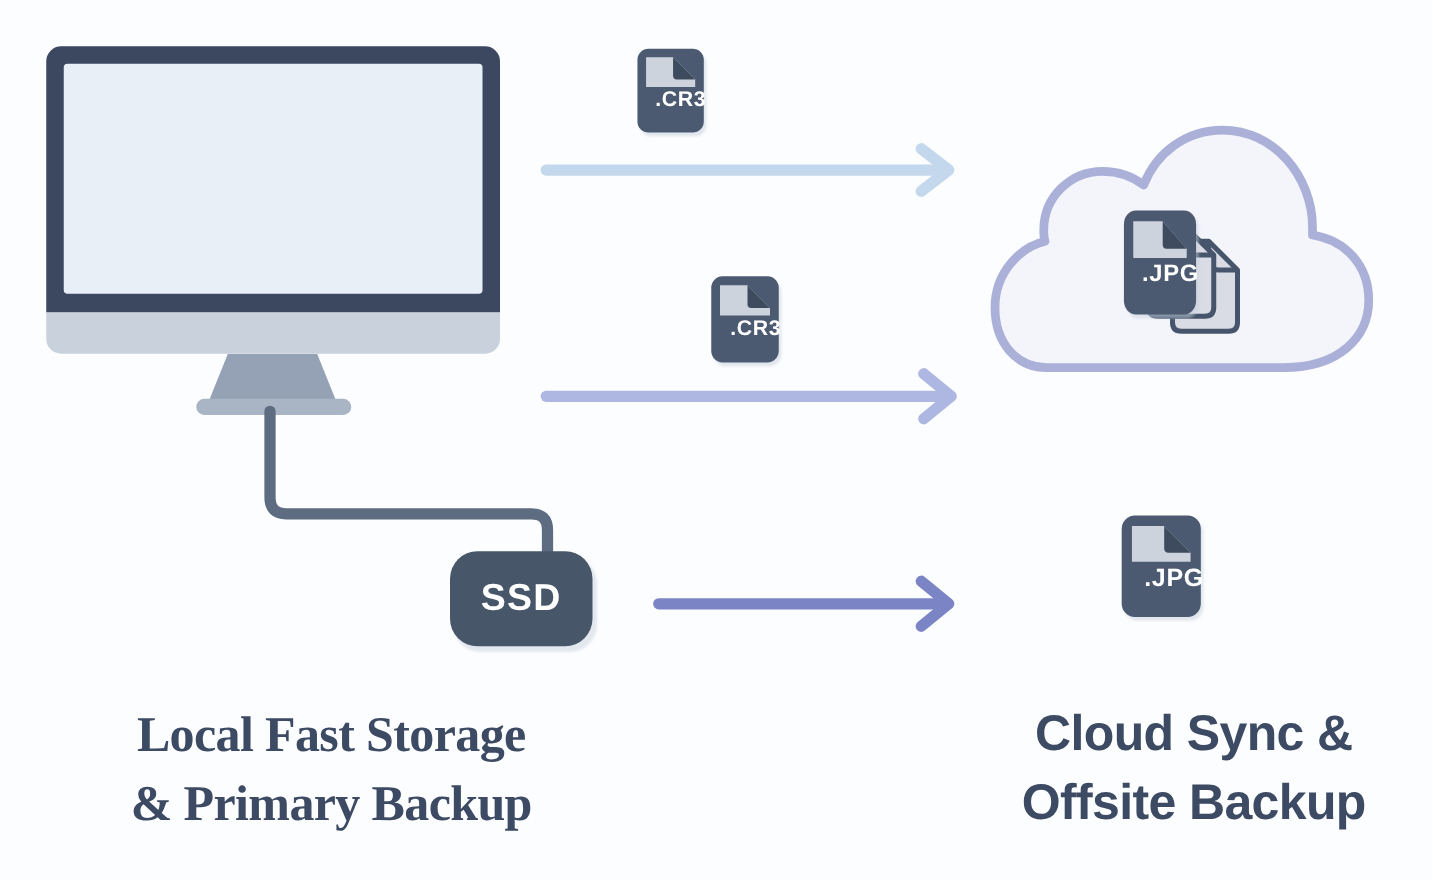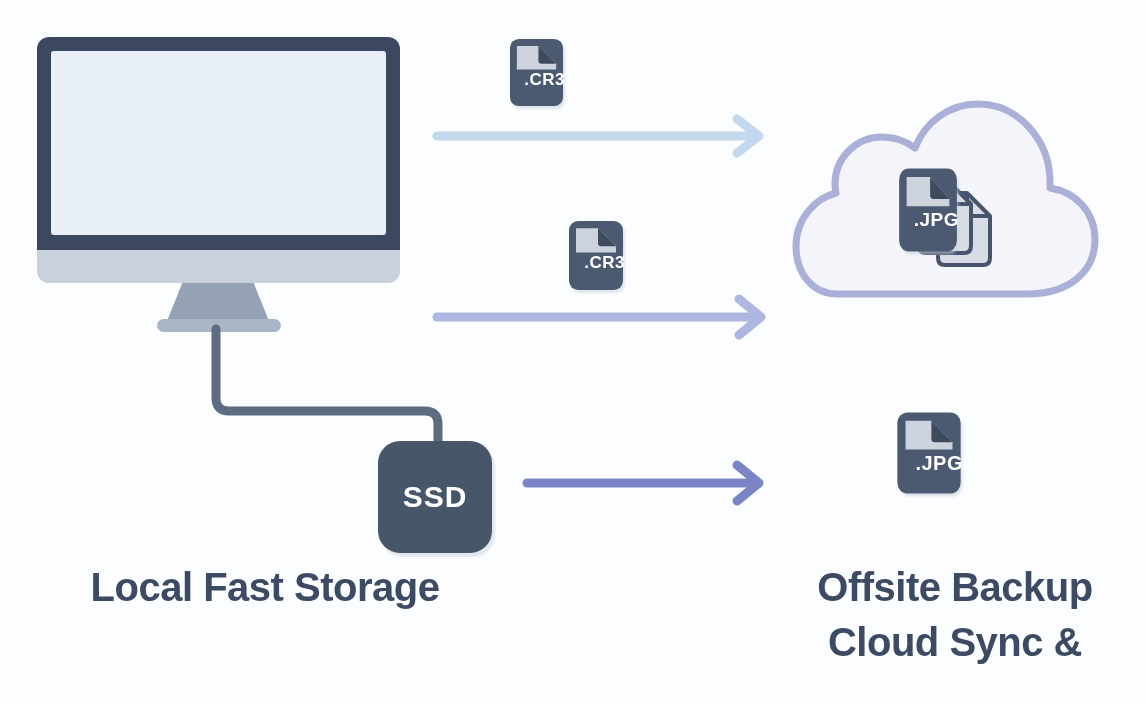--- a/index.html
+++ b/index.html
@@ -11,37 +11,37 @@
 
   
   .m-frame{left:37px;top:37px;width:363px;height:213px;background:#3c4860;border-radius:12px 12px 0 0;}
   .m-screen{left:51px;top:51px;width:335px;height:184px;background:#e9eff6;border-radius:3px;}
   .m-chin{left:37px;top:250px;width:363px;height:33px;background:#c8d1dc;border-radius:0 0 12px 12px;}
   .m-neck{left:167px;top:283px;width:102px;height:38px;background:#95a2b6;
           clip-path:polygon(15% 0,85% 0,100% 100%,0 100%);}
   .m-base{left:157px;top:319px;width:124px;height:13px;background:#a9b4c4;border-radius:7px;}
 
   
-  .ssd{left:378px;top:441px;width:114px;height:112px;background:#475669;border-radius:22px;
+  .ssd{left:360px;top:441px;width:114px;height:76px;background:#475669;border-radius:22px;
        box-shadow:3px 4px 2px rgba(198,207,221,.45);}
   .ssd-label{position:absolute;inset:0;display:flex;align-items:center;justify-content:center;
        color:#ffffff;font-weight:700;font-size:30px;letter-spacing:1px;}
 
   
   .file-icon{position:absolute;}
   .file-icon svg{display:block;width:100%;height:100%;filter:drop-shadow(2px 3px 1px rgba(198,207,221,.5));}
   .file-label{position:absolute;left:0;right:0;text-align:right;color:#ffffff;font-weight:700;letter-spacing:.5px;}
   .fi-sm{width:57px;height:71px;}   .fi-sm .file-label{top:33px;font-size:17px;}
   .fi-mid{width:58px;height:73px;}  .fi-mid .file-label{top:34px;font-size:17px;}
   .fi-cloud{width:62px;height:88px;}.fi-cloud .file-label{top:43px;font-size:19px;}
   .fi-big{width:68px;height:86px;}  .fi-big .file-label{top:42px;font-size:20px;}
 
   
   .caption{color:#3d4a63;font-weight:700;font-size:40px;line-height:55px;text-align:center;letter-spacing:-.5px;}
-  .caption-left{left:25px;top:560px;width:480px;}
+  .caption-left{left:25px;top:560px;width:480px;font-family:Liberation Serif, serif;}
   .caption-right{left:765px;top:560px;width:380px;}
 
   .overlay{left:0;top:0;width:1146px;height:704px;pointer-events:none;}
 </style>
 </head>
 <body>
 
 <div id="canvas">
 
   <div>
@@ -122,19 +122,20 @@
     <svg viewBox="0 0 58 72" preserveAspectRatio="none">
       <rect x="2" y="2" width="54" height="68" rx="9" fill="#4b5a70"></rect>
       <path d="M9 9 H31 L49 27 V33 H9 Z" fill="#ccd3dd"></path>
       <path d="M31 9 L49 27 H34 Q31 27 31 24 Z" fill="#3e4b5e"></path>
     </svg>
     <span class="file-label">.JPG</span>
   </div>
 
   <div class="abs caption caption-left">
     <div>Local Fast Storage</div>
+    <div>&amp; Primary Backup</div>
   </div>
   <div class="abs caption caption-right">
+    <div>Cloud Sync &amp;</div>
     <div>Offsite Backup</div>
-    <div>Cloud Sync &amp;</div>
   </div>
 
 </div>
 
 </body></html>

